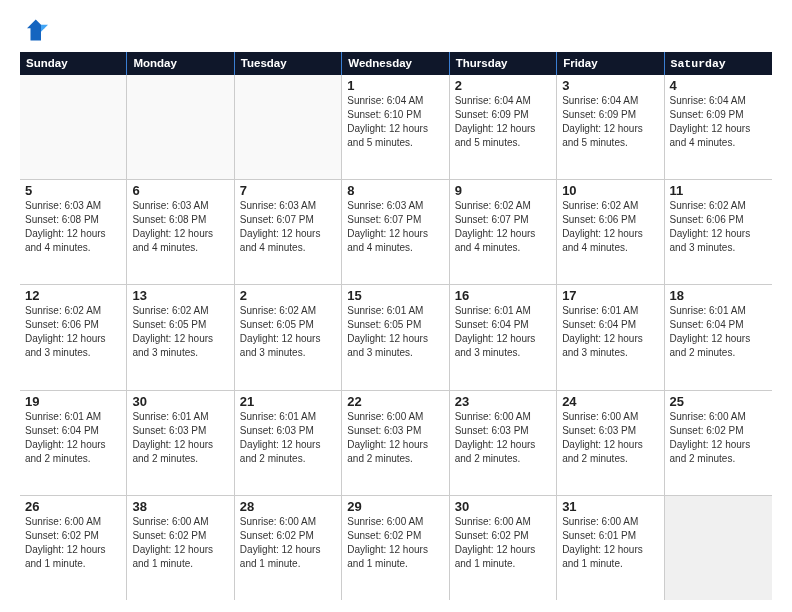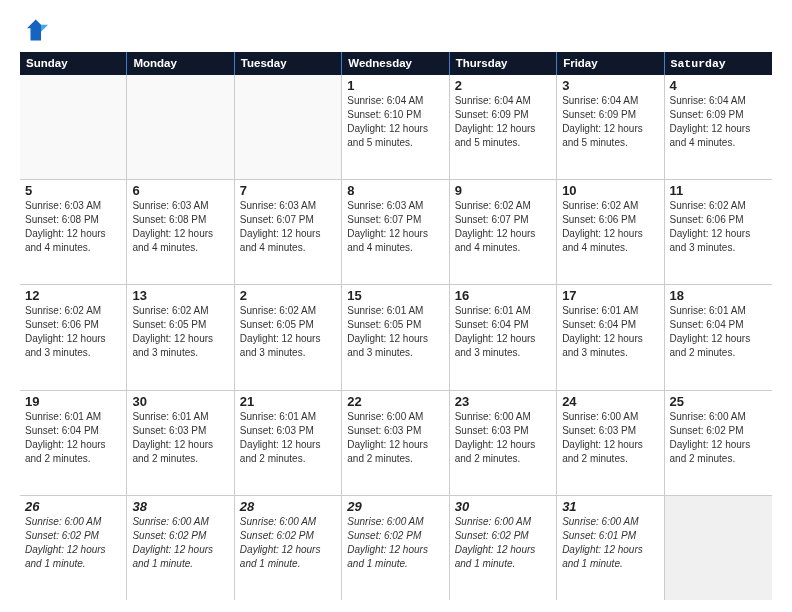--- a/index.html
+++ b/index.html
@@ -83,21 +83,21 @@
       flex: 1;
       display: flex;
       flex-direction: column;
     }
     .cal-row {
       display: grid;
       grid-template-columns: repeat(7, 1fr);
       flex: 1;
       border-bottom: 1px solid #ccc;
     }
-    .cal-row:last-child { border-bottom: none; font-style: italic; }
+    .cal-row:last-child { border-bottom: none; }
     .cal-cell {
       border-right: 1px solid #ccc;
       padding: 3px 5px 2px 5px;
       font-size: 9.5px;
       color: #333;
       vertical-align: top;
       background: #fff;
       min-height: 0;
     }
     .cal-cell:last-child { border-right: none; }

